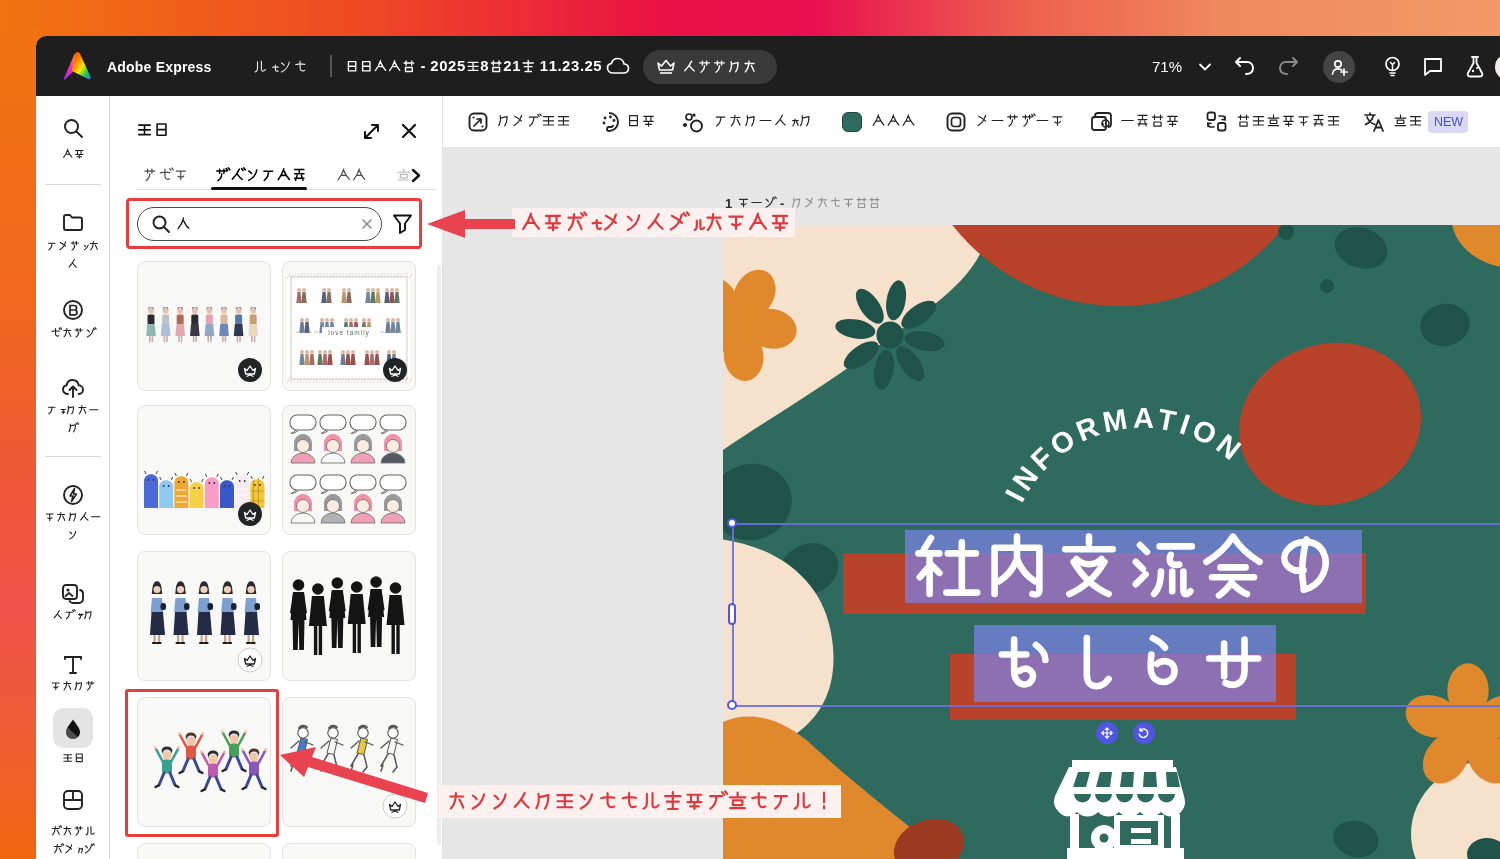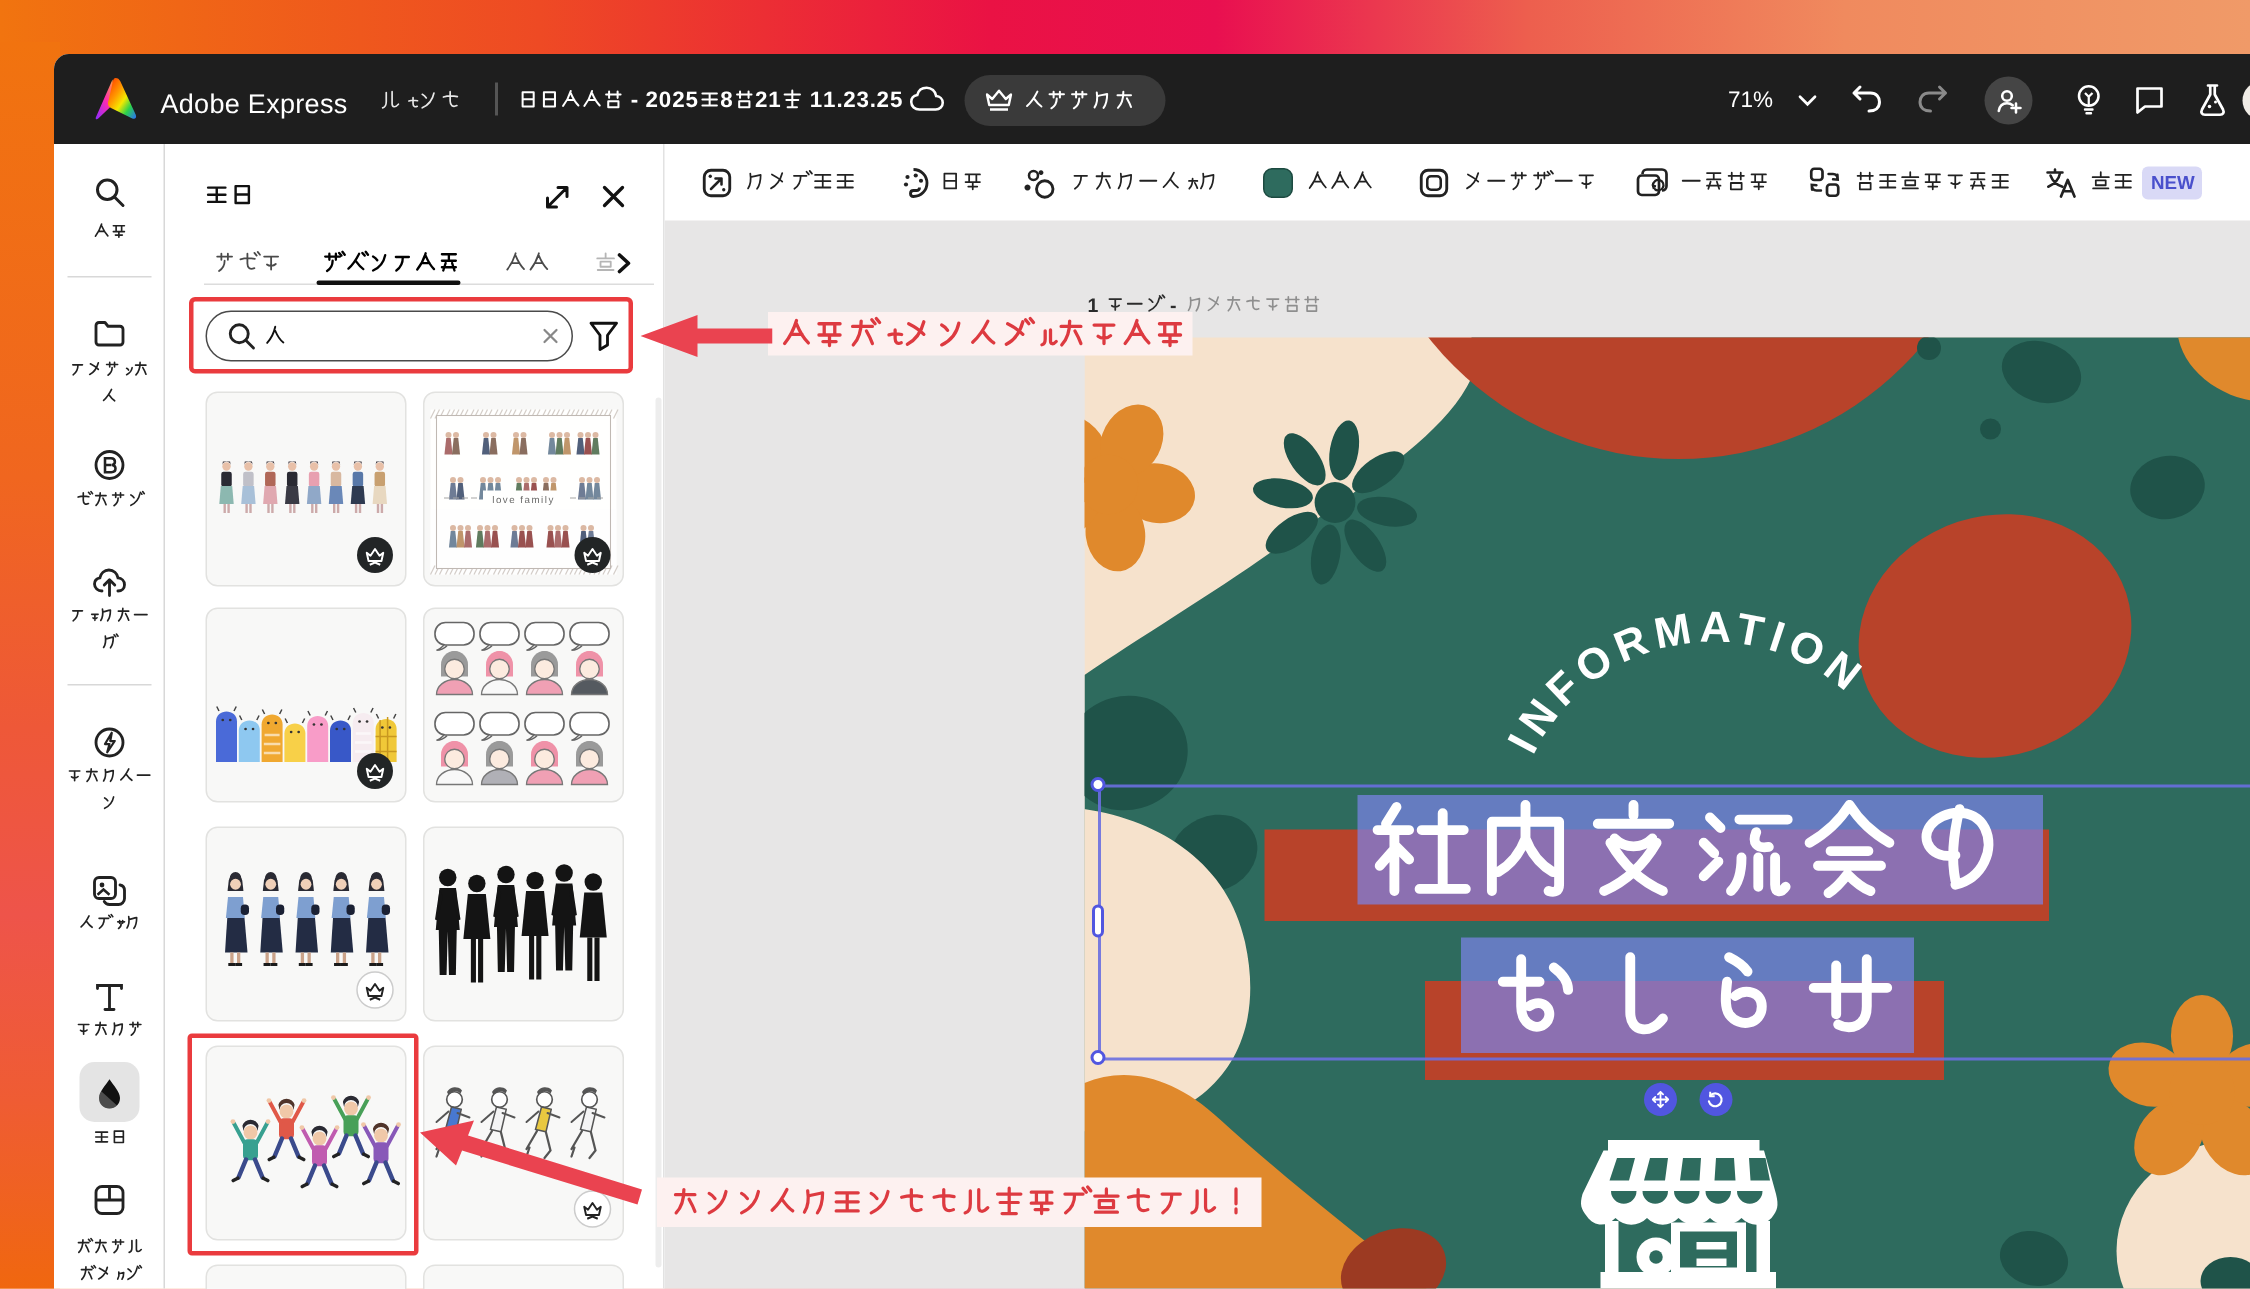--- a/index.html
+++ b/index.html
@@ -21,21 +21,21 @@
       </linearGradient>
 <linearGradient id="lg2" x1="0" y1="1" x2="1" y2="0">
         <stop offset="0" stop-color="#8a2bff"></stop>
         <stop offset="0.5" stop-color="#ff2bb1"></stop>
         <stop offset="1" stop-color="#ffb62b"></stop>
       </linearGradient>
     </defs>
 <path d="M13,1 L2,26 C1.3,27.5 2.5,28 3.5,27 L15,16 Z" fill="url(#lg2)"></path>
 <path d="M15,0 C16.5,0 17.5,0.8 18.2,2.2 L28.5,24.5 C29.3,26.5 28,27.8 26.2,27 L12,20 C10,19 9.5,17 10.4,15 L13.2,2.2 C13.6,0.8 14.2,0 15,0 Z" fill="url(#lg1)"></path>
 </svg>
-<div class="abs" style="left:107px;top:59px;color:#fff;font-size:18px;font-weight:normal;letter-spacing:0.2px">Adobe Express</div>
+<div class="abs" style="left:107px;top:59px;color:#fff;font-size:14px;font-weight:bold;letter-spacing:0.2px">Adobe Express</div>
 <svg style="position:absolute;left:253px;top:59px;overflow:visible" width="55" height="19">
     <g transform="translate(0.0,0.0) scale(0.1500)">
       <path d="M30,18 V58 C30,76 24,84 14,86 M56,14 V68 C56,84 70,86 84,70" fill="none" stroke="#e8e8e8" stroke-width="7.5" stroke-linecap="round" stroke-linejoin="round"></path>
     </g>
     <g transform="translate(17.9,4.8) scale(0.0930)">
       <path d="M18,38 C36,32 62,32 80,36 M48,14 V56 C48,76 60,84 78,76" fill="none" stroke="#e8e8e8" stroke-width="12.1" stroke-linecap="round" stroke-linejoin="round"></path>
     </g>
     <g transform="translate(24.9,0.0) scale(0.1500)">
       <path d="M24,26 C32,30 38,36 42,42 M76,20 C70,50 50,74 24,86" fill="none" stroke="#e8e8e8" stroke-width="7.5" stroke-linecap="round" stroke-linejoin="round"></path>
     </g>
@@ -527,21 +527,21 @@
   </svg>
 <svg style="position:absolute;left:1393px;top:113px;overflow:visible" width="30" height="19">
     <g transform="translate(0.0,0.0) scale(0.1500)">
       <path d="M14,34 H86 M50,12 V34 M28,48 H72 M28,48 V70 H72 V48 M16,84 H84" fill="none" stroke="#222" stroke-width="7.8" stroke-linecap="round" stroke-linejoin="round"></path>
     </g>
     <g transform="translate(15.0,0.0) scale(0.1500)">
       <path d="M16,24 H84 M16,52 H84 M16,80 H84 M50,24 V80" fill="none" stroke="#222" stroke-width="7.8" stroke-linecap="round" stroke-linejoin="round"></path>
     </g>
   </svg>
 <div class="abs" style="left:1428px;top:111px;width:40px;height:22px;background:#d9d9f6;border-radius:4px"></div>
-<div class="abs" style="left:1434px;top:115px;color:#4a50cc;font-size:12.5px;font-weight:bold">NEW</div>
+<div class="abs" style="left:1434px;top:115px;color:#4a50cc;font-size:12.5px;font-weight:normal">NEW</div>
 <div class="abs" style="left:443px;top:147px;width:1057px;height:712px;background:#e7e6e6"></div>
 <div class="abs" style="left:725px;top:196px;color:#2c2c2c;font-size:13px;font-weight:bold">1</div>
 <svg style="position:absolute;left:737px;top:196px;overflow:visible" width="39" height="16">
     <g transform="translate(0.0,0.0) scale(0.1300)">
       <path d="M20,26 H80 M50,28 V82 M32,60 C42,68 60,68 70,58" fill="none" stroke="#2c2c2c" stroke-width="9.0" stroke-linecap="round" stroke-linejoin="round"></path>
     </g>
     <g transform="translate(13.0,0.0) scale(0.1300)">
       <path d="M14,50 H86" fill="none" stroke="#2c2c2c" stroke-width="9.0" stroke-linecap="round" stroke-linejoin="round"></path>
     </g>
     <g transform="translate(26.0,0.0) scale(0.1300)">

